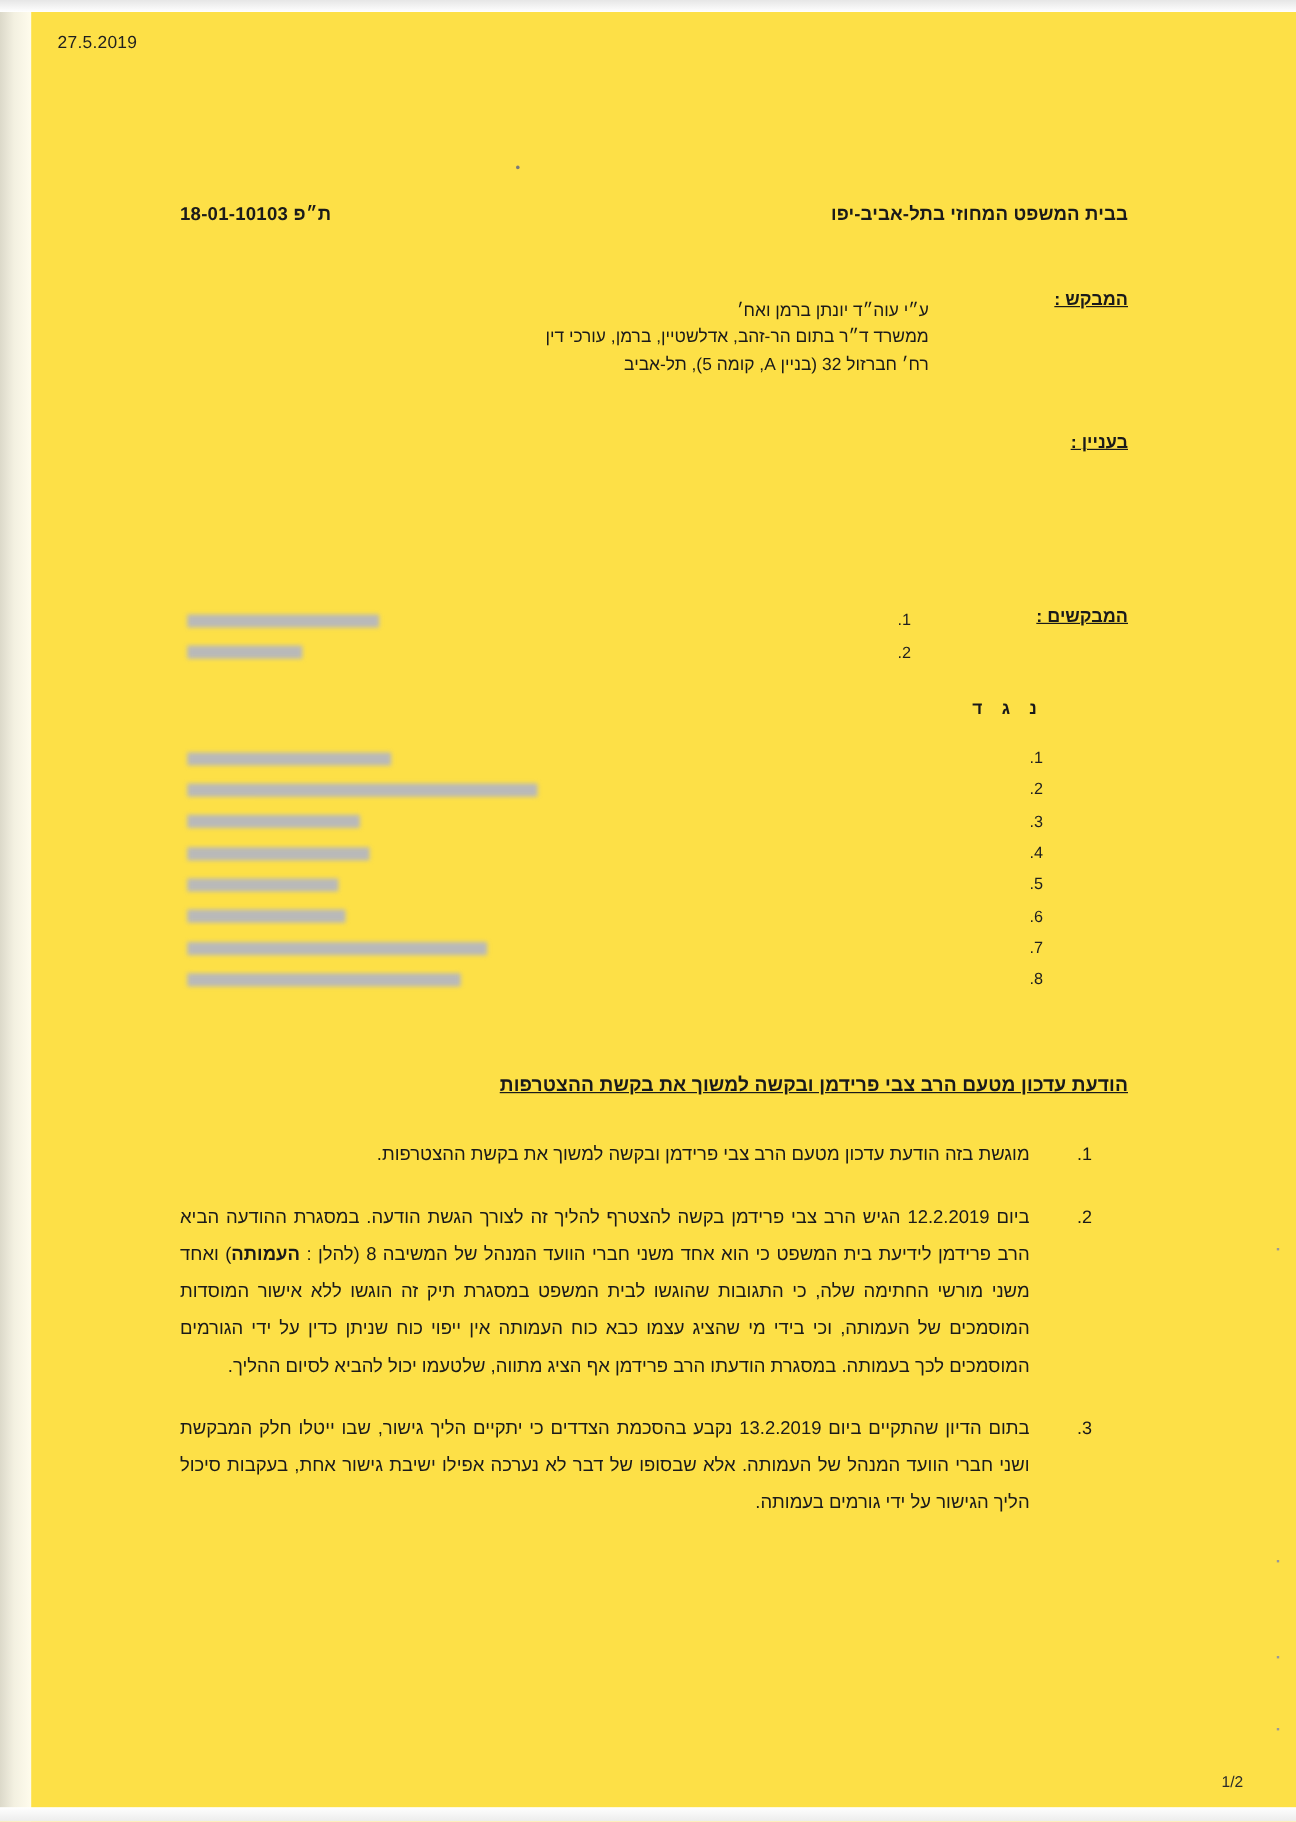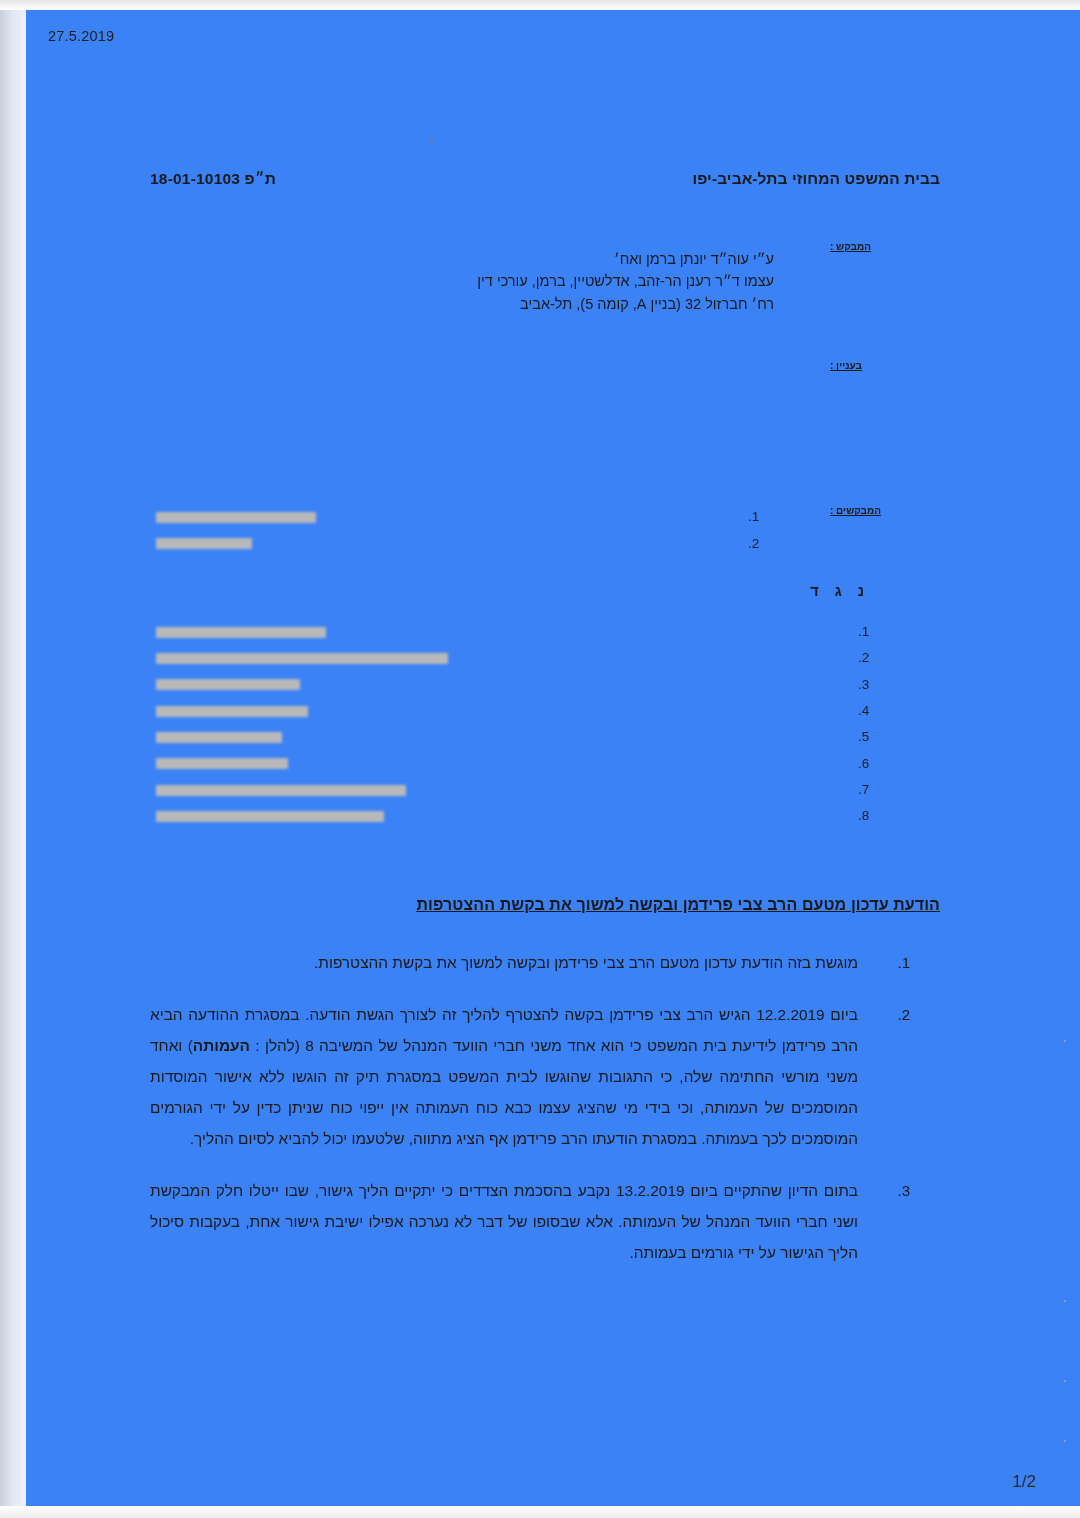--- a/index.html
+++ b/index.html
@@ -8,21 +8,21 @@
     background: #ffffff;
   }
   body {
     font-family: "Liberation Sans", sans-serif;
     color: #1a1a1a;
   }
   .page {
     position: relative;
     width: 1080px;
     height: 1518px;
-    background: #3b82f6;
+    background: #fde047;
     overflow: hidden;
     box-sizing: border-box;
   }
   
   .scan-edge-left {
     position: absolute;
     left: 0; top: 0;
     width: 26px; height: 100%;
     background: linear-gradient(to right, #d8d8d8 0%, #f2f2f2 45%, #ffffff 100%);
     opacity: .9;
@@ -44,21 +44,21 @@
     left: 48px;
     top: 28px;
     font-size: 14.5px;
     letter-spacing: .2px;
     color: #1f1f1f;
   }
   .page-num {
     position: absolute;
     right: 44px;
     bottom: 26px;
-    font-size: 17px;
+    font-size: 13px;
     color: #2a2a2a;
   }
   .dot-speck {
     position: absolute;
     left: 430px;
     top: 138px;
     width: 3px;
     height: 3px;
     background: #7a7a7a;
     border-radius: 50%;
@@ -86,25 +86,25 @@
     letter-spacing: .2px;
   }
   .party-block {
     display: flex;
     direction: rtl;
     margin-top: 52px;
   }
   .party-label {
     width: 110px;
     flex: 0 0 110px;
-    font-size: 10px;
+    font-size: 15px;
     font-weight: bold;
     text-decoration: underline;
     padding-top: 1px;
-    text-align: left;
+    text-align: right;
   }
   .party-body {
     flex: 1 1 auto;
     padding-right: 56px;
     font-size: 14.5px;
     line-height: 1.55;
   }
   .redact {
     display: inline-block;
     background: #b9b9b9;
@@ -221,21 +221,21 @@
 
     <div class="header-row">
       <div class="court">בבית המשפט המחוזי בתל-אביב-יפו</div>
       <div class="case-no">ת״פ 18-01-10103</div>
     </div>
 
     <div class="party-block">
       <div class="party-label">המבקש :</div>
       <div class="party-body">
         <div class="addr-line">ע״י עוה״ד יונתן ברמן ואח׳</div>
-        <div>עצמו ד״ר רענן הר-זהב, אדלשטיין, ברמן, עורכי דין</div>
+        <div>ממשרד ד״ר בתום הר-זהב, אדלשטיין, ברמן, עורכי דין</div>
         <div>רח׳ חברזול 32 (בניין A, קומה 5), תל-אביב</div>
       </div>
     </div>
 
     <div class="party-block section-gap-1">
       <div class="party-label">בעניין :</div>
       <div class="party-body"></div>
     </div>
 
     <div class="party-block section-gap-2">

